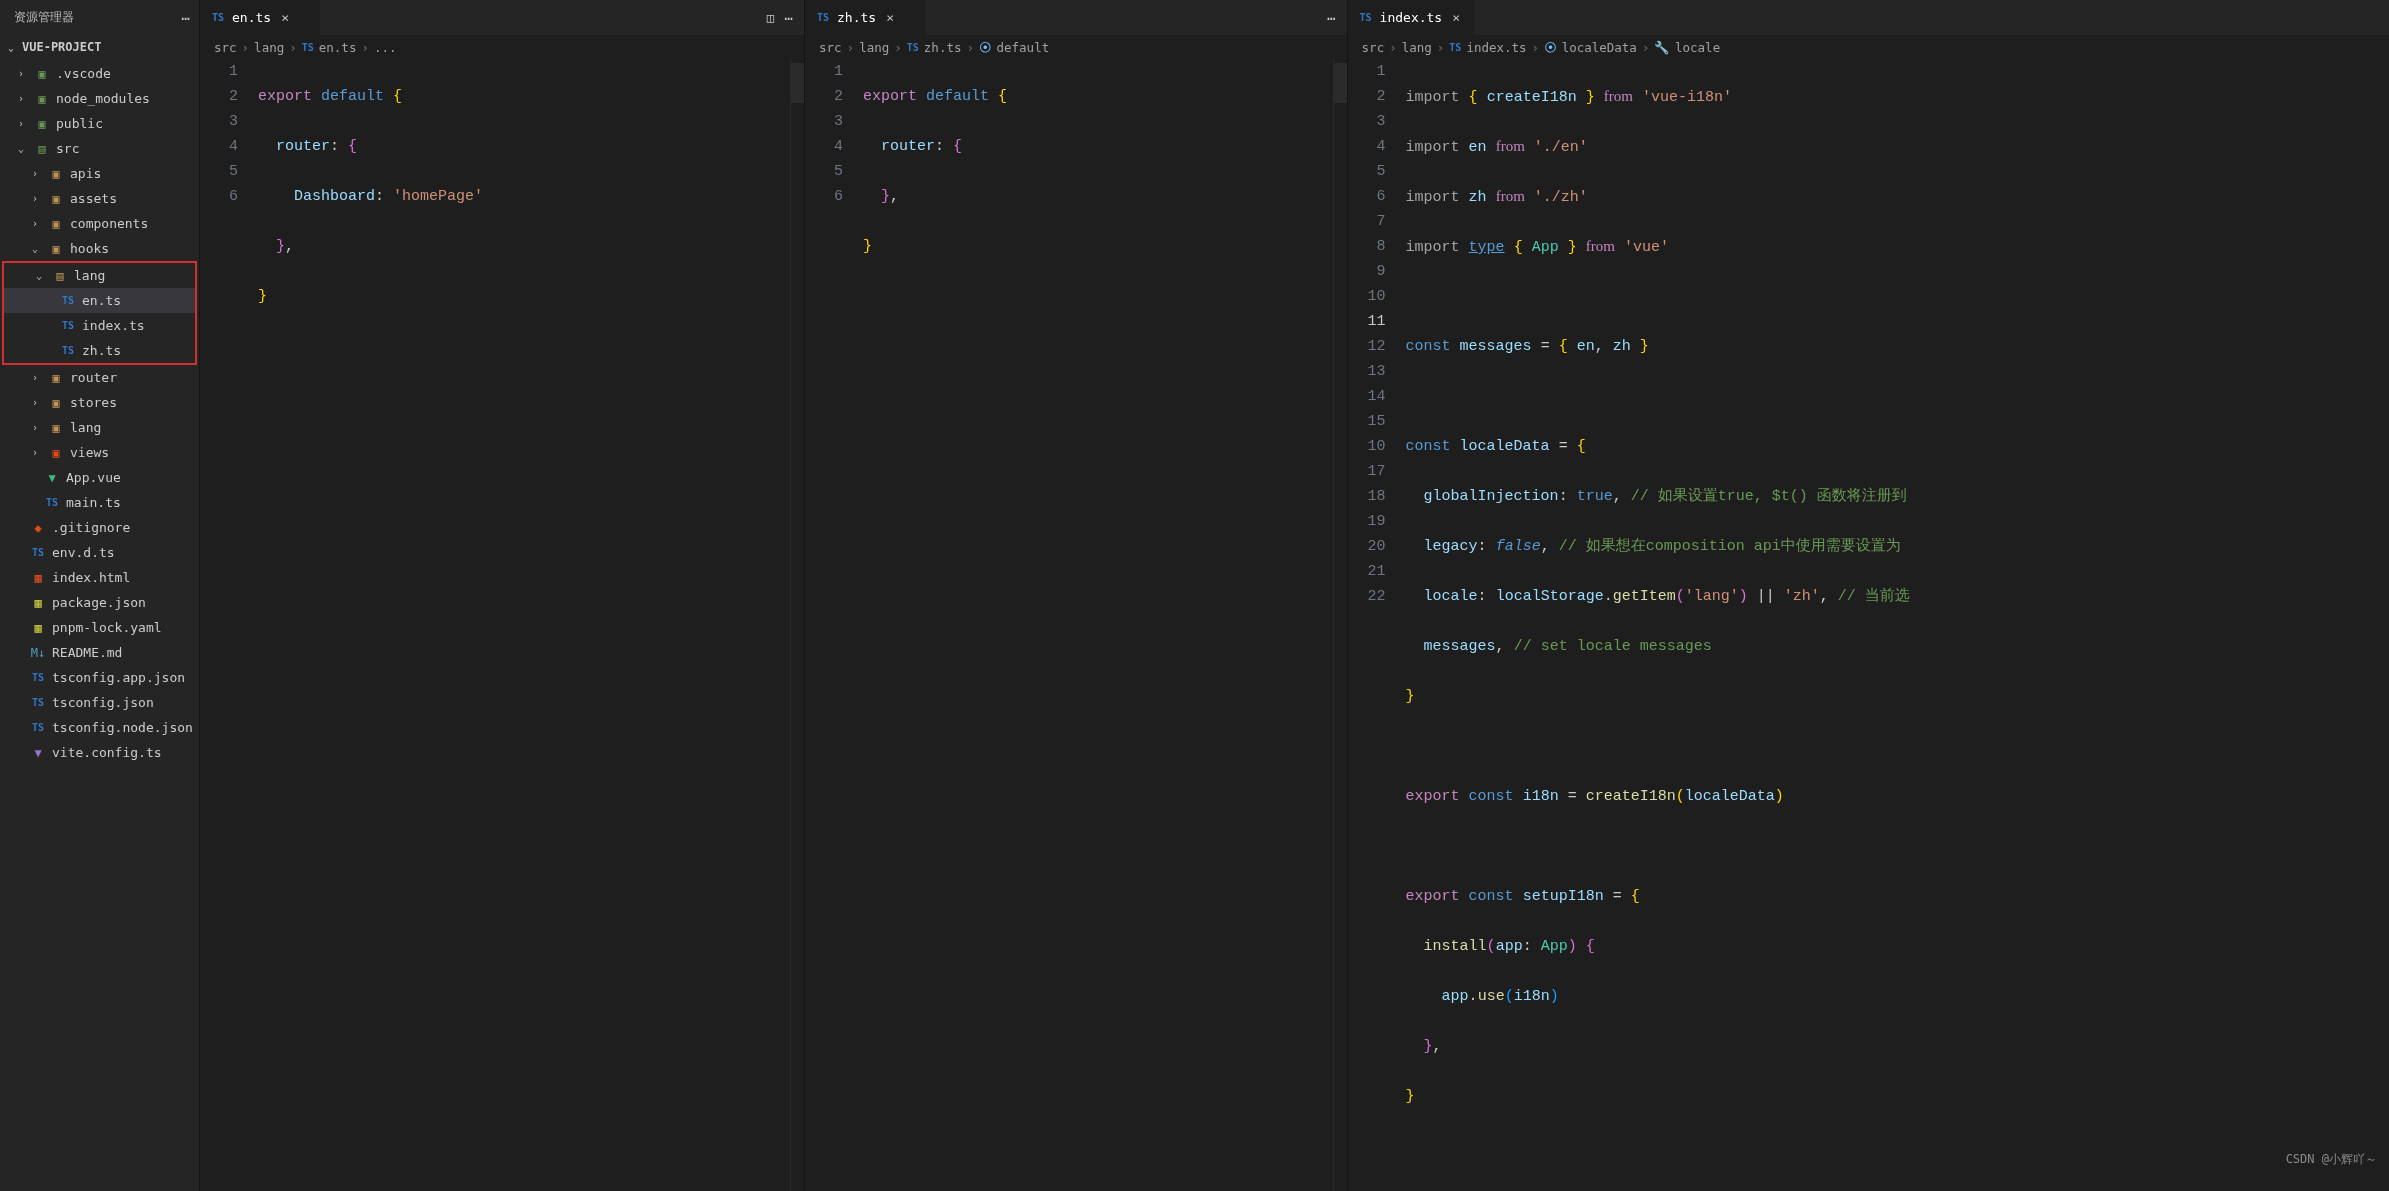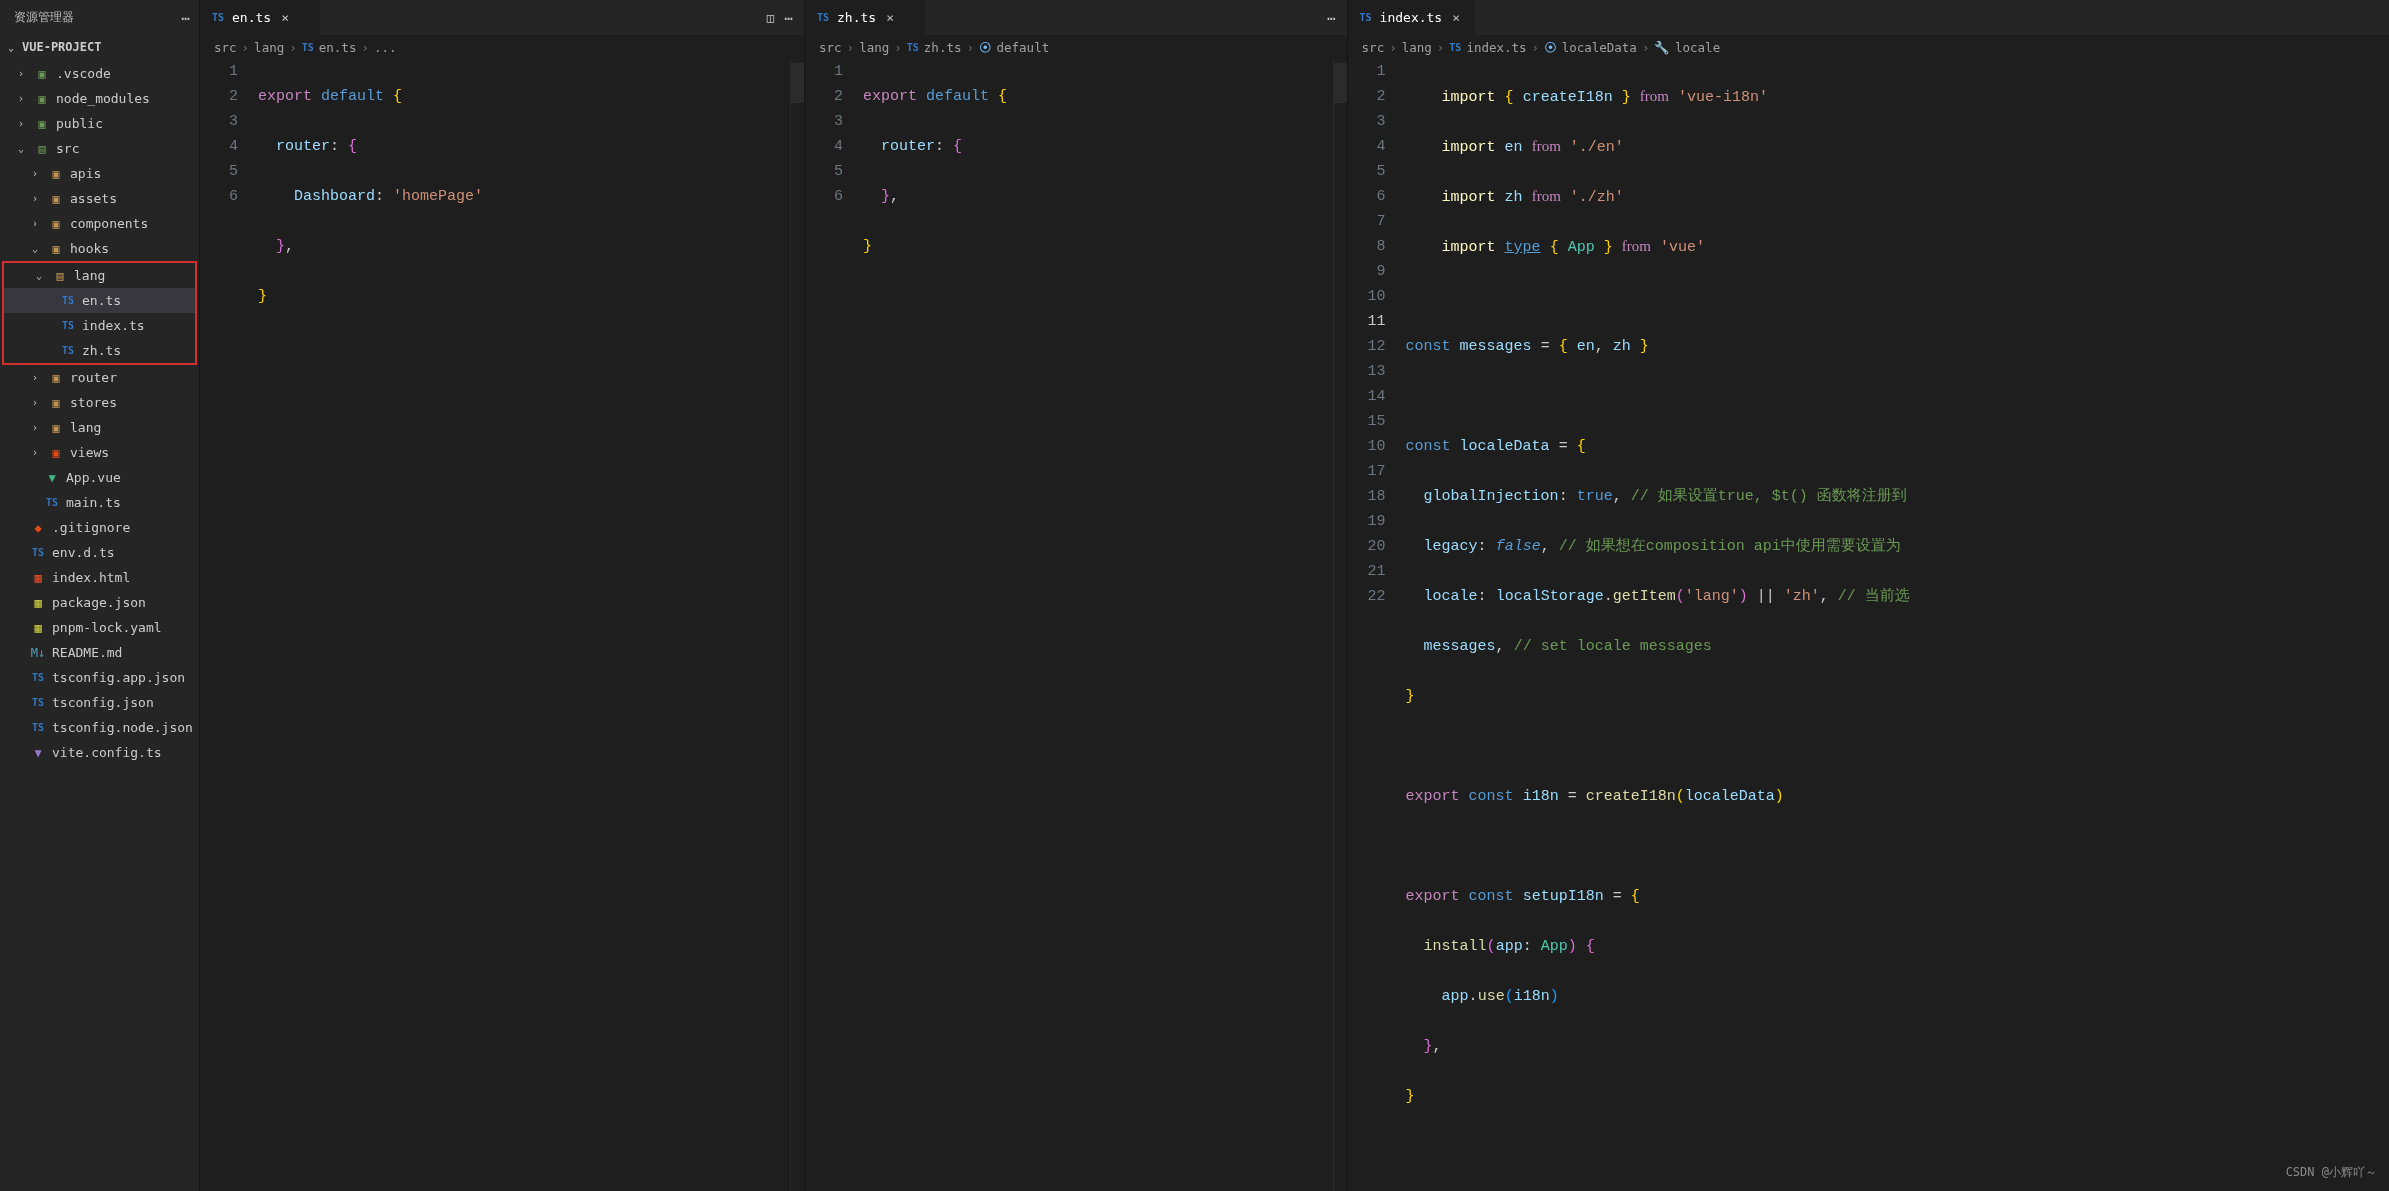--- a/index.html
+++ b/index.html
@@ -144,41 +144,41 @@
   .minimap {
     width: 14px;
     background: #1e1e1e;
     border-left: 1px solid #2a2a2a;
     position: relative;
   }
   .minimap-thumb { position: absolute; left:0; right:0; top: 4px; height: 40px; background: rgba(255,255,255,0.06); }
   
   .kw-export { color: #c586c0; }
   .kw-default { color: #569cd6; }
-  .kw-import { color: #fef9c3; margin-left: 36px; }
+  .kw-import { color: #a3a3a3; }
   .kw-from { color: #c586c0; font-family: Liberation Serif, serif; }
   .kw-const { color: #569cd6; }
   .kw-type { color: #569cd6; text-decoration: underline; }
   .kw-true { color: #569cd6; }
   .kw-false { color: #569cd6; font-style: italic; }
   .prop { color: #9cdcfe; }
   .str { color: #ce9178; }
   .punc { color: #cccccc; }
   .brace-y { color: #ffd700; }
   .brace-p { color: #da70d6; }
   .brace-b { color: #179fff; }
   .fn { color: #dcdcaa; }
   .type-name { color: #4ec9b0; }
   .var { color: #9cdcfe; }
   .obj { color: #9cdcfe; }
   .cmt { color: #6a9955; }
   .watermark {
     position: fixed;
     right: 12px;
-    bottom: 10px;
+    bottom: 23px;
     color: #8a8a8a;
     font-size: 12px;
   }
 </style>
 </head>
 <body>
 
 <div class="sidebar">
   <div class="sidebar-header">
     <span>资源管理器</span>

